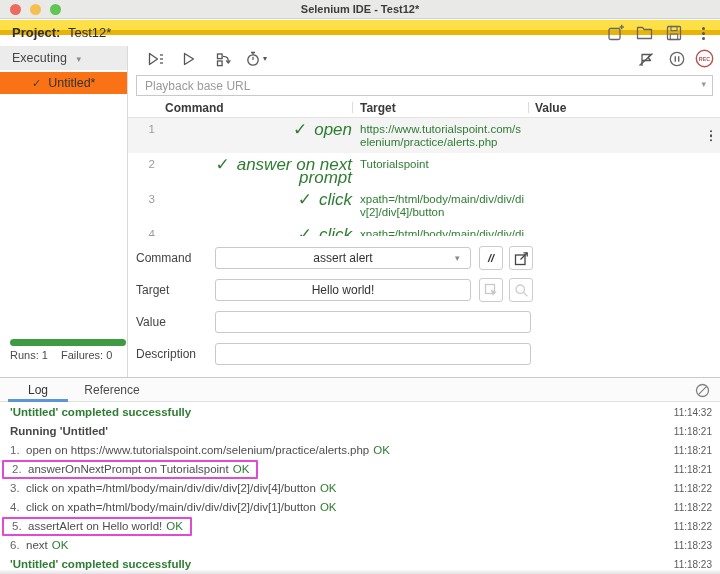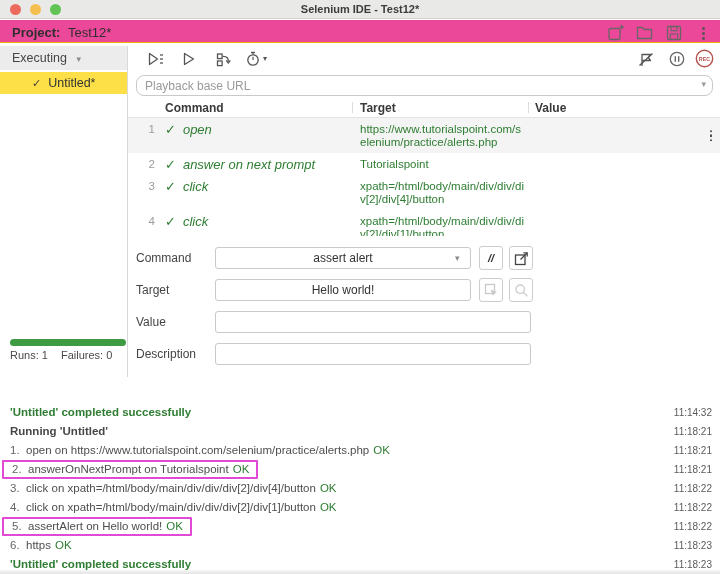--- a/index.html
+++ b/index.html
@@ -10,61 +10,61 @@
     color:#333; -webkit-font-smoothing:antialiased;
   }
   
   .titlebar { position:absolute; left:0; top:0; width:720px; height:19px;
     background:#e9e9e8; border-bottom:1px solid #d2d2d2; }
   .traffic { position:absolute; left:10px; top:4px; display:flex; gap:9px; }
   .tl { width:11px; height:11px; border-radius:50%; display:inline-block; }
   .tl.red { background:#ed6a5e; } .tl.yellow { background:#f5bf4f; } .tl.green { background:#61c454; }
   .win-title { width:100%; text-align:center; line-height:19px; font-size:11px; font-weight:700; color:#3c3c3c; }
   
-  .project-bar { position:absolute; left:0; top:20px; width:720px; height:23px;
-    background:#ec4899; border-bottom:1px solid #eab308; }
+  .project-bar { position:absolute; left:0; top:20px; width:720px; height:15px;
+    background:#fde047; border-bottom:5px solid #eab308; }
   .pb-label { position:absolute; left:12px; top:5px; font-size:13px; font-weight:700; color:#2e2e2e; }
   .pb-name  { position:absolute; left:68px; top:5px; font-size:13px; font-weight:500; color:#2e2e2e; }
   .project-actions { position:absolute; right:8px; top:4px; display:flex; gap:11px; align-items:center; }
   .pa-btn { width:18px; height:18px; display:flex; align-items:center; justify-content:center; cursor:pointer; }
   .vdots { display:flex; flex-direction:column; gap:2px; align-items:center; }
   .vdots i { width:3px; height:3px; border-radius:50%; background:#555; }
   
   .sidebar { position:absolute; left:0; top:46px; width:128px; height:332px;
     border-right:1px solid #d9d9d9; background:#fff; }
   .exec-header { height:24px; background:#ececec; padding-left:12px; line-height:24px;
     font-size:12.5px; color:#454545; cursor:pointer; }
   .exec-caret { color:#8a8a8a; font-size:9px; margin-left:6px; }
   .test-list { margin-top:2px; }
   .test-item { height:22px; line-height:22px; padding-left:32px; font-size:12.5px; color:#333; cursor:pointer; }
-  .test-item.sel { background:#fde047; }
+  .test-item.sel { background:#f97316; }
   .t-check { color:#404040; margin-right:7px; font-size:11px; }
   .progress { position:absolute; left:10px; top:293px; width:116px; height:7px;
     border-radius:4px; background:#3f9b41; }
   .runs { position:absolute; left:10px; top:303px; font-size:11px; color:#4a4a4a; }
   .runs span { margin-right:13px; }
   
   .tb-btn { position:absolute; top:50px; height:18px; display:flex; align-items:center; cursor:pointer; }
   .tb-caret { position:absolute; left:263px; top:54px; font-size:8px; color:#555; }
   
   .url-wrap { position:absolute; left:136px; top:75px; width:577px; height:21px; }
-  .url-wrap input { width:100%; height:21px; border:1px solid #c9c9c9; border-radius:8px;
+  .url-wrap input { width:100%; height:21px; border:1px solid #c9c9c9; border-radius:0;
     padding:0 20px 0 8px; font-size:12px; color:#000000; font-family:inherit; outline:none; }
   .url-wrap input::placeholder { color:#9a9a9a; }
   .url-caret { position:absolute; right:7px; top:4px; font-size:9px; color:#999; }
   
   .cmd-table { position:absolute; left:128px; top:100px; width:592px; height:136px; overflow:hidden; }
   .thead { position:relative; display:grid; grid-template-columns:37px 195px 175px 1fr;
     height:18px; border-bottom:1px solid #e3e3e3; font-size:12px; font-weight:700; color:#3a3a3a; }
   .thead div { line-height:16px; }
   .hsep { position:absolute; top:2px; width:1px; height:11px; background:#dcdcdc; }
   .trow { position:relative; display:grid; grid-template-columns:37px 195px 175px 1fr; }
   .trow.sel { background:#f4f4f4; }
   .c-num { text-align:right; padding:4.5px 10px 4.5px 0; font-size:11.5px; color:#9b9b9b; line-height:13px; }
-  .c-cmd { padding:4.5px 8px 4.5px 0; font-size:13px; line-height:13px; color:#2e7d32; }
+  .c-cmd { padding:4.5px 8px 4.5px 0; font-size:17px; line-height:13px; color:#2e7d32;text-align:right; }
   .chk { margin-right:7px; font-style:normal; }
   .cmdtxt { font-style:italic; }
   .c-target { padding:4.5px 10px 4.5px 0; font-size:11.5px; line-height:13px; color:#2e7d32;
     word-break:break-all; }
   .c-value { padding:4.5px 8px; font-size:11.5px; line-height:13px; color:#2e7d32; }
   .kebab { position:absolute; right:6px; top:50%; transform:translateY(-50%);
     display:flex; flex-direction:column; gap:2px; cursor:pointer; padding:2px; }
   .kebab i { width:2.5px; height:2.5px; border-radius:50%; background:#4a4a4a; }
   
   .f-label { position:absolute; left:136px; width:72px; font-size:12px; color:#444; line-height:22px; }
@@ -286,27 +286,37 @@
       </svg>
   </button>
 
   <span class="f-label" style="top:311px">Value</span>
   <input class="f-input f-long" style="top: 311px;" value="">
 
   <span class="f-label" style="top:343px">Description</span>
   <input class="f-input f-long" style="top: 343px;" value="">
 
   <div class="log-panel">
+    <div class="log-tabs">
+      <span class="tab tab-log active">Log</span>
+      <span class="tab tab-ref">Reference</span>
+      <span class="clear-icon">
+        <svg width="15" height="15" viewBox="0 0 15 15">
+            <circle cx="7.5" cy="7.5" r="6" fill="none" stroke="#858585" stroke-width="1.3"></circle>
+            <line x1="3.4" y1="11.6" x2="11.6" y2="3.4" stroke="#858585" stroke-width="1.3"></line>
+          </svg>
+      </span>
+    </div>
     <div class="log-entries">
         <div class="log-row success"><span class="lg-content"><span class="ltxt">'Untitled' completed successfully</span></span><span class="time">11:14:32</span></div>
         <div class="log-row running"><span class="lg-content"><span class="ltxt">Running 'Untitled'</span></span><span class="time">11:18:21</span></div>
         <div class="log-row step"><span class="lg-content"><span class="lnum">1.</span><span class="ltxt">open on https://www.tutorialspoint.com/selenium/practice/alerts.php</span><span class="ok">OK</span></span><span class="time">11:18:21</span></div>
         <div class="log-row step"><span class="hl"><span class="lnum">2.</span><span class="ltxt">answerOnNextPrompt on Tutorialspoint</span><span class="ok">OK</span></span><span class="time">11:18:21</span></div>
         <div class="log-row step"><span class="lg-content"><span class="lnum">3.</span><span class="ltxt">click on xpath=/html/body/main/div/div/div[2]/div[4]/button</span><span class="ok">OK</span></span><span class="time">11:18:22</span></div>
         <div class="log-row step"><span class="lg-content"><span class="lnum">4.</span><span class="ltxt">click on xpath=/html/body/main/div/div/div[2]/div[1]/button</span><span class="ok">OK</span></span><span class="time">11:18:22</span></div>
         <div class="log-row step"><span class="hl"><span class="lnum">5.</span><span class="ltxt">assertAlert on Hello world!</span><span class="ok">OK</span></span><span class="time">11:18:22</span></div>
-        <div class="log-row step"><span class="lg-content"><span class="lnum">6.</span><span class="ltxt">https</span><span class="ok">OK</span></span><span class="time">11:18:23</span></div>
+        <div class="log-row step"><span class="lg-content"><span class="lnum">6.</span><span class="ltxt">next</span><span class="ok">OK</span></span><span class="time">11:18:23</span></div>
         <div class="log-row success"><span class="lg-content"><span class="ltxt">'Untitled' completed successfully</span></span><span class="time">11:18:23</span></div>
       </div>
   </div>
 
   <div class="bottom-edge"></div>
 </div>
 
 </body></html>

